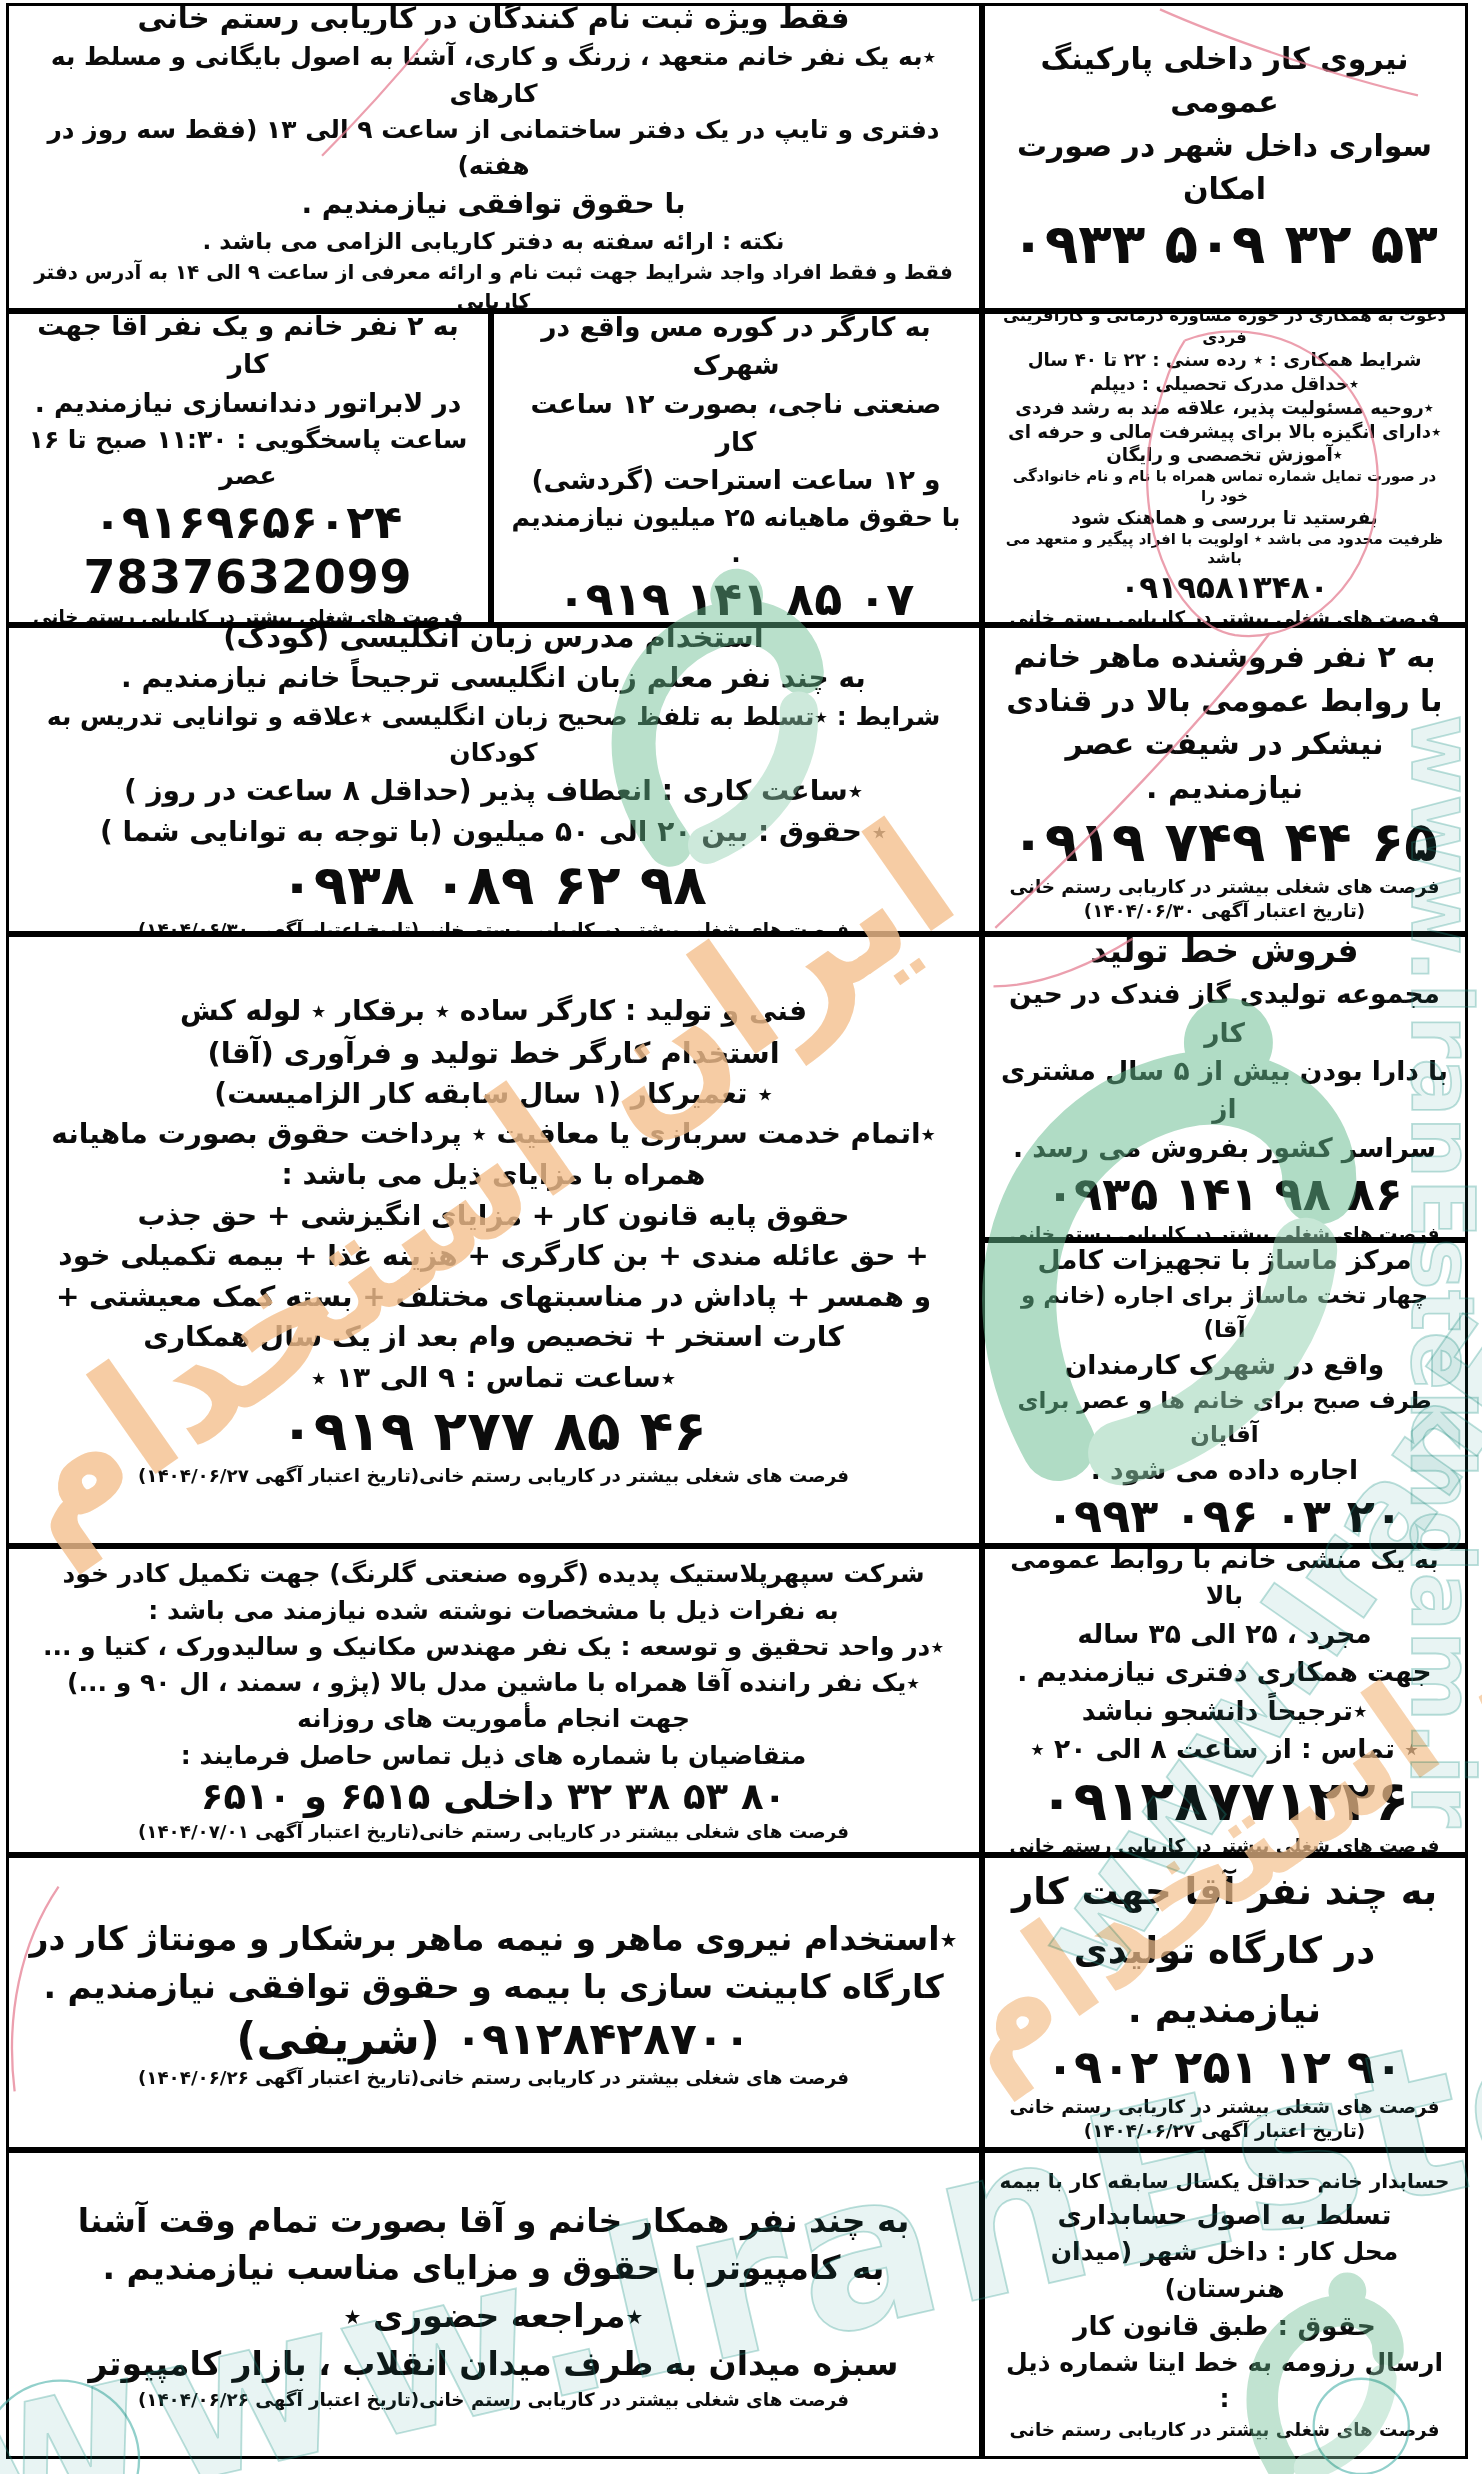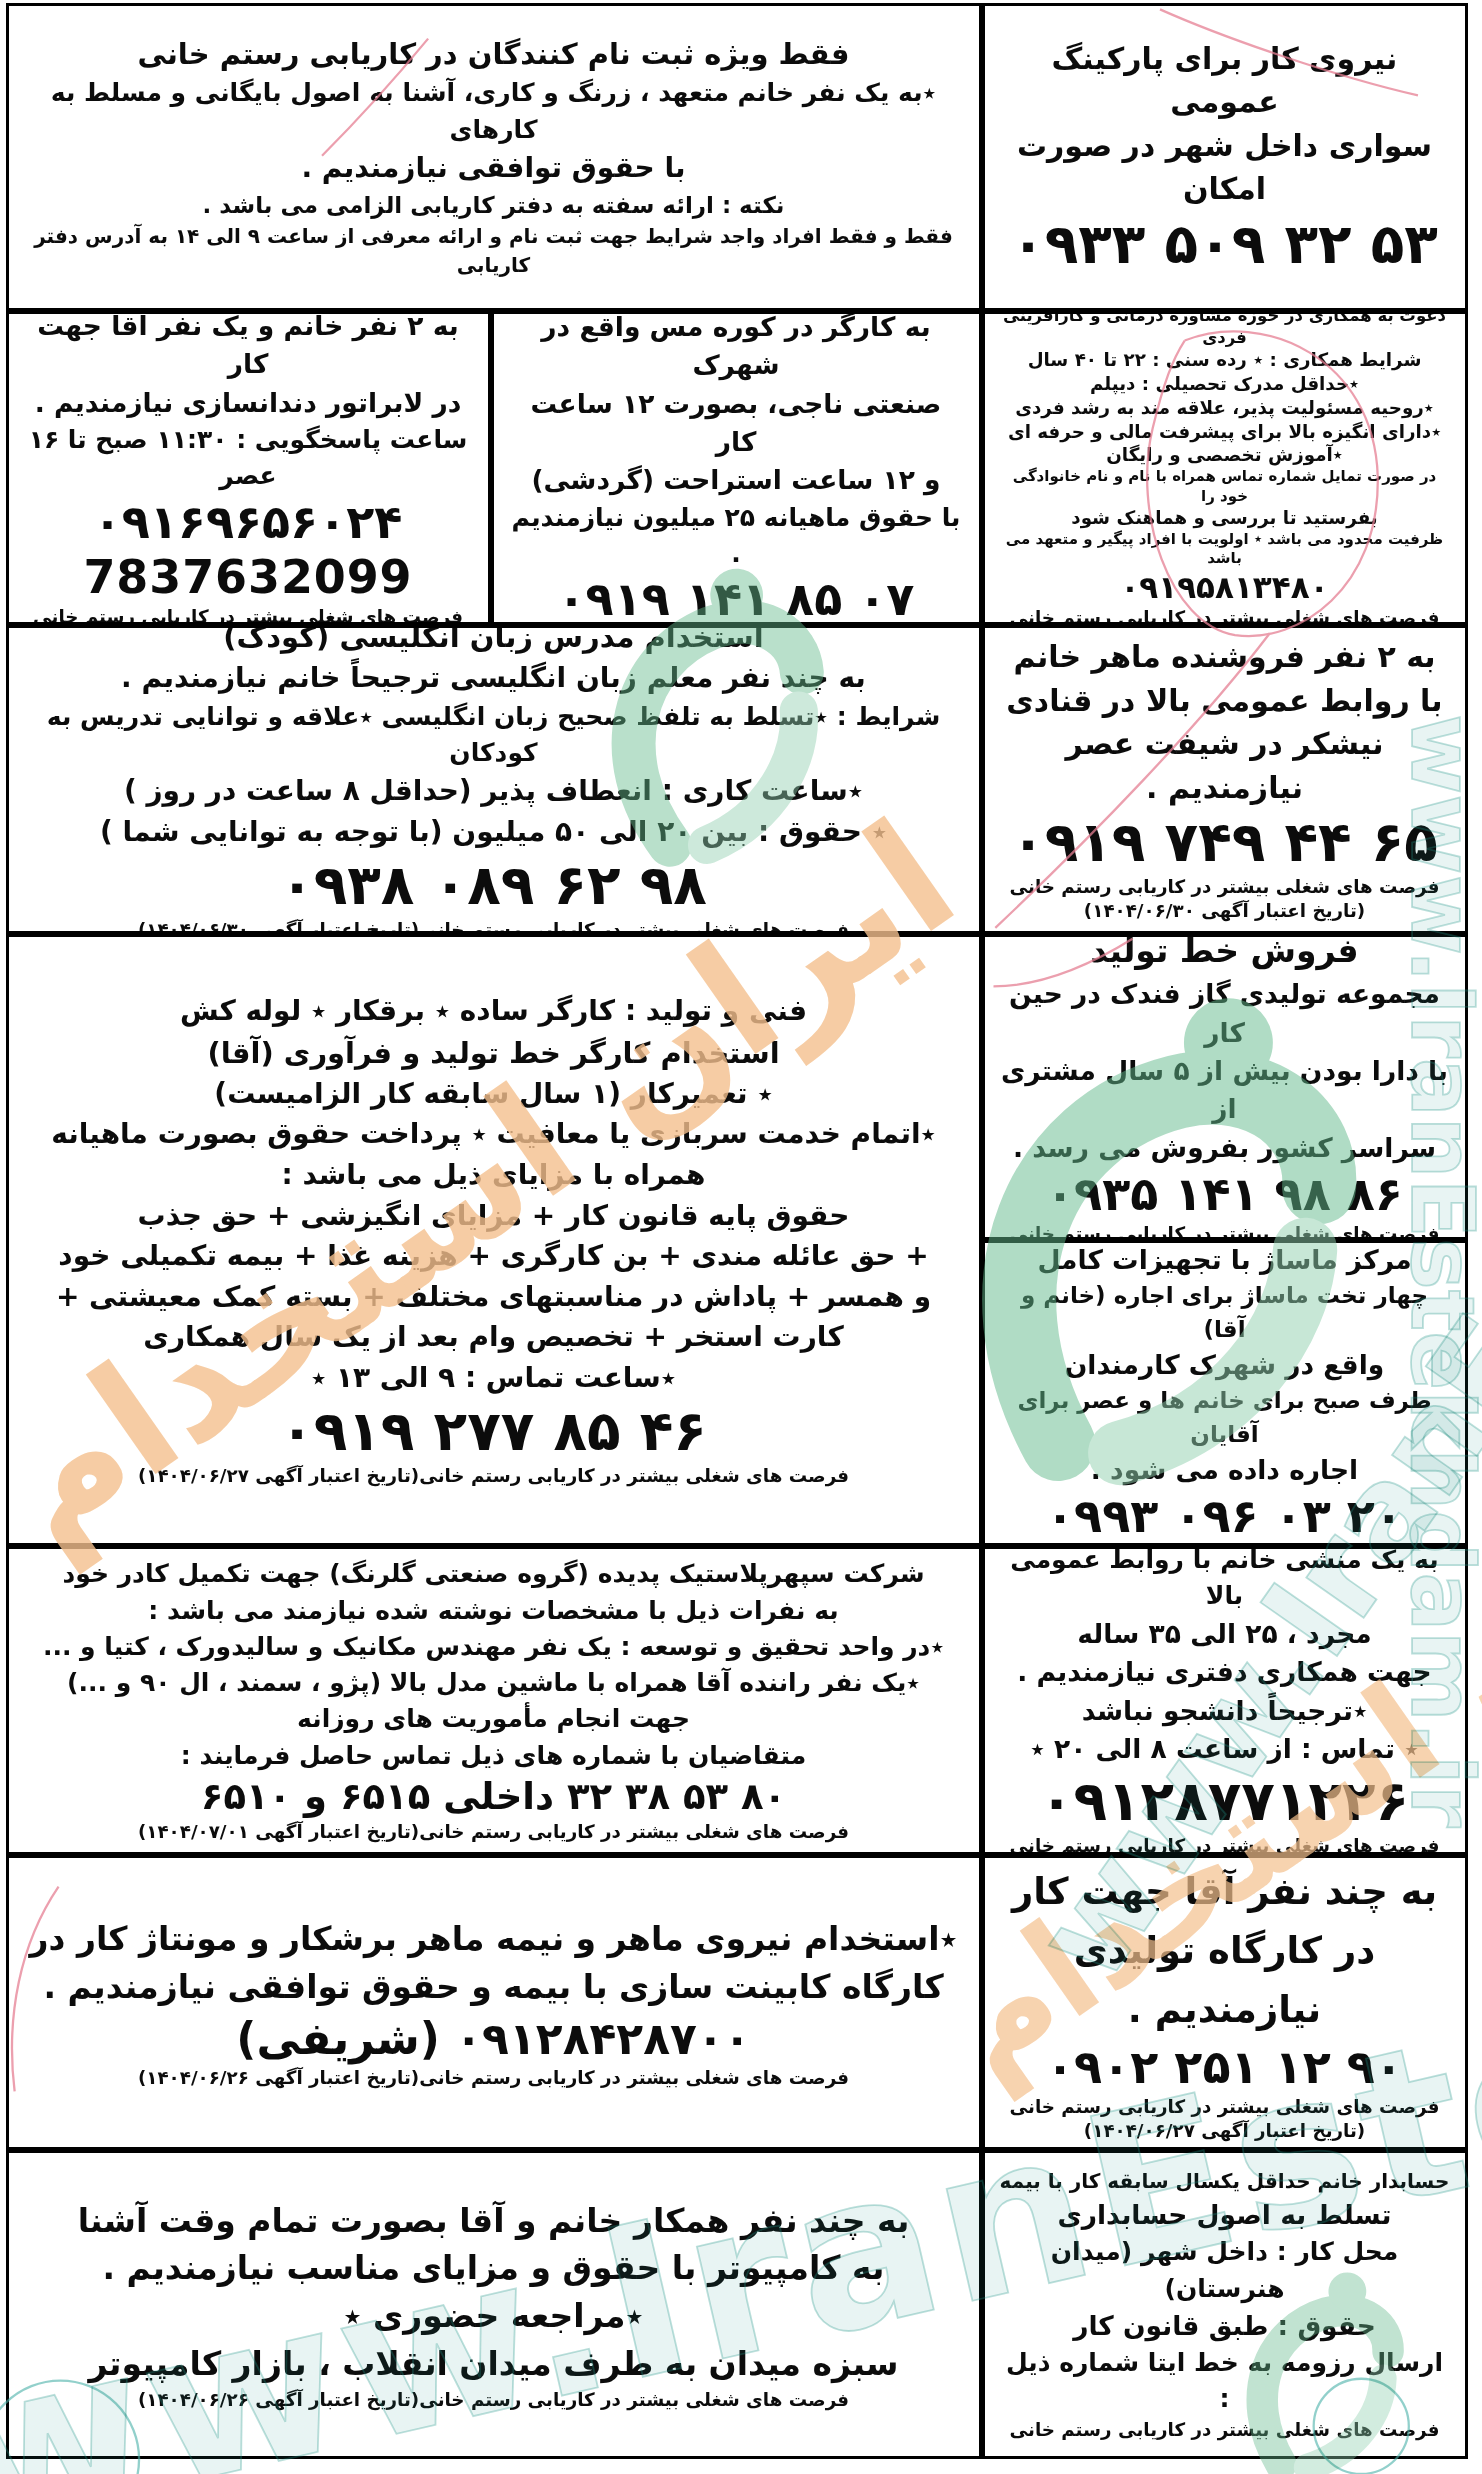--- a/index.html
+++ b/index.html
@@ -77,26 +77,27 @@
 </style>
 </head>
 <body>
 
 <div class="page">
 
   <div class="grid">
     <article class="cell ad0">
         <div class="line s-title">فقط ویژه ثبت نام کنندگان در کاریابی رستم خانی</div>
         <div class="line s-t2">٭به یک نفر خانم متعهد ، زرنگ و کاری، آشنا به اصول بایگانی و مسلط به کارهای</div>
+        <div class="line s-t2">دفتری و تایپ در یک دفتر ساختمانی از ساعت ۹ الی ۱۳ (فقط سه روز در هفته)</div>
         <div class="line s-t">با حقوق توافقی نیازمندیم .</div>
         <div class="line s-note">نکته : ارائه سفته به دفتر کاریابی الزامی می باشد .</div>
         <div class="line s-small">فقط و فقط افراد واجد شرایط جهت ثبت نام و ارائه معرفی از ساعت ۹ الی ۱۴ به آدرس دفتر کاریابی</div>
       </article>
     <article class="cell ad1">
-        <div class="line s-b33">نیروی کار برای پارکینگ عمومی</div>
+        <div class="line s-b33">نیروی کار داخلی پارکینگ عمومی</div>
         <div class="line s-b33">سواری داخل شهر در صورت امکان</div>
         <div class="line s-phone">۰۹۳۳ ۵۰۹ ۳۲ ۵۳</div>
       </article>
     <article class="cell ad2">
         <div class="line s-big2">به ۲ نفر خانم و یک نفر آقا جهت کار</div>
         <div class="line s-big2">در لابراتور دندانسازی نیازمندیم .</div>
         <div class="line s-t2">ساعت پاسخگویی : ۱۱:۳۰ صبح تا ۱۶ عصر</div>
         <div class="line s-phone-md">۰۹۱۶۹۶۵۶۰۲۴</div>
         <div class="line s-phone-md">7837632099</div>
         <div class="line s-foot">فرصت های شغلی بیشتر در کاریابی رستم خانی</div>

